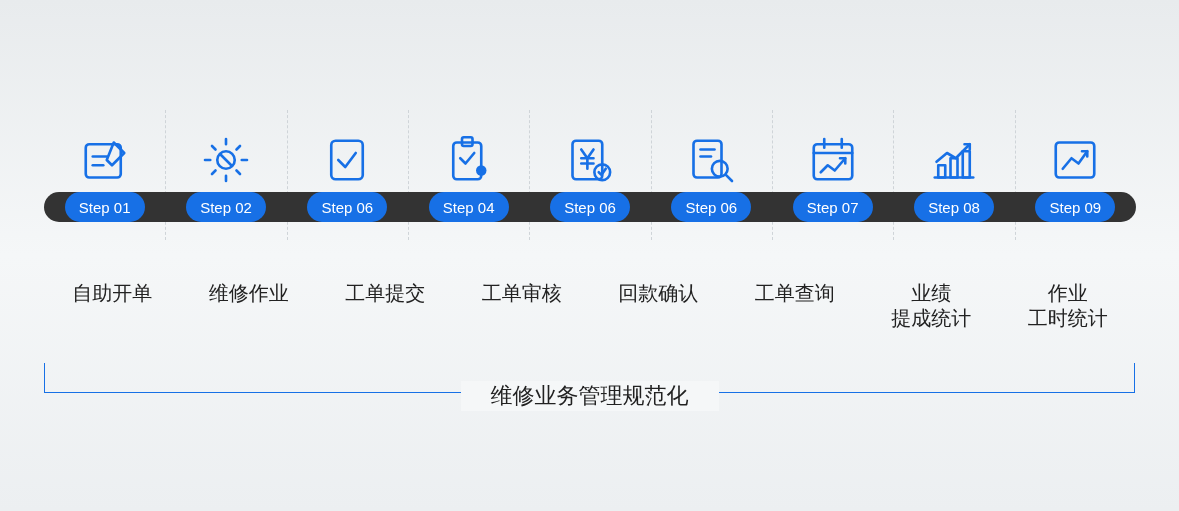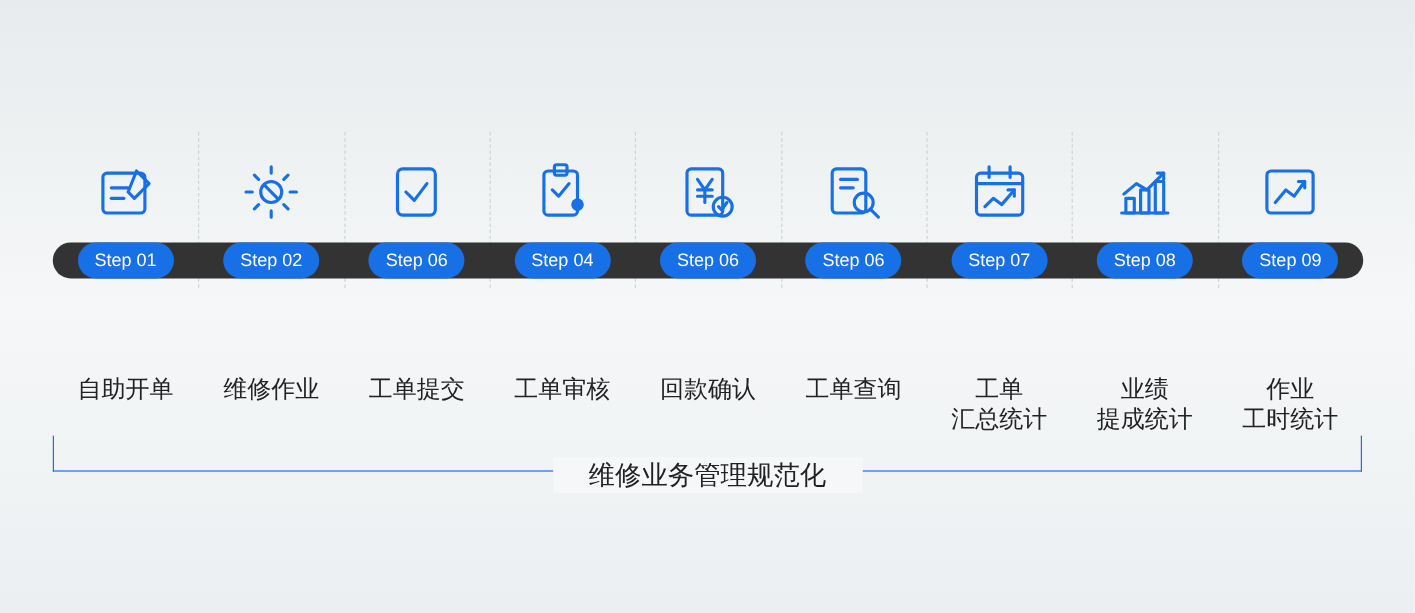--- a/index.html
+++ b/index.html
@@ -6,26 +6,26 @@
   body{font-family:"Microsoft YaHei",Arial,sans-serif;background:linear-gradient(180deg,#e8ebed 0%,#f5f7f8 50%,#eceff1 100%);width:1179px;height:511px;overflow:hidden;position:relative}
   .stage{position:absolute;left:44px;top:128px;width:1092px}
   .row{display:flex;width:100%}
   .cell{flex:1;display:flex;flex-direction:column;align-items:center;position:relative}
   
   .cell:not(:first-child)::before{content:"";position:absolute;left:0;top:-18px;width:0;height:130px;border-left:1px dashed #cfd4d8}
   
   .ico{width:64px;height:64px;display:flex;align-items:center;justify-content:center}
   .ico svg{width:56px;height:56px;stroke:#1770e6;fill:none;stroke-width:3;stroke-linecap:round;stroke-linejoin:round}
   
-  .track{position:relative;width:100%;height:43px;margin-top:10px}
+  .track{position:relative;width:100%;height:43px;}
   .track::before{content:"";position:absolute;left:0;right:0;top:0;height:30px;background:#333;border-radius:15px;z-index:0}
   .pill{position:absolute;top:0;height:30px;border-radius:15px;color:#fff;font-size:15px;display:flex;align-items:center;justify-content:center;padding:0 16px;white-space:nowrap}
   .blue{background:#1770e6}
   
-  .labels{display:flex;width:100%;margin-top:68px}
+  .labels{display:flex;width:100%;margin-top:46px}
   .lab{flex:1;text-align:center;font-size:20px;color:#222;line-height:1.25}
   
   .bracket{position:absolute;left:44px;right:44px;bottom:118px;height:30px;border-left:1px solid #1770e6;border-right:1px solid #1770e6;border-bottom:1px solid #1770e6}
   .title{position:absolute;left:50%;bottom:100px;transform:translateX(-50%);background:linear-gradient(180deg,#f5f7f8,#f5f7f8);padding:0 30px;font-size:22px;color:#222}
 </style>
 </head>
 <body>
 
 <svg width="0" height="0" style="position:absolute">
   <defs>
@@ -164,20 +164,19 @@
       <div class="pill blue" style="left: calc(83.3333% - 40px); width: 80px; z-index: 9;">Step 08</div>
       <div class="pill blue" style="left: calc(94.4444% - 40px); width: 80px; z-index: 10;">Step 09</div>
     </div>
   <div class="labels" id="label-row">
       <div class="lab">自助开单</div>
       <div class="lab">维修作业</div>
       <div class="lab">工单提交</div>
       <div class="lab">工单审核</div>
       <div class="lab">回款确认</div>
       <div class="lab">工单查询</div>
-      <div class="lab">工单<br>汇总统计</div>
       <div class="lab">业绩<br>提成统计</div>
       <div class="lab">作业<br>工时统计</div>
     </div>
 </div>
 
 <div class="bracket"></div>
 <div class="title">维修业务管理规范化</div>
 
 </body></html>

